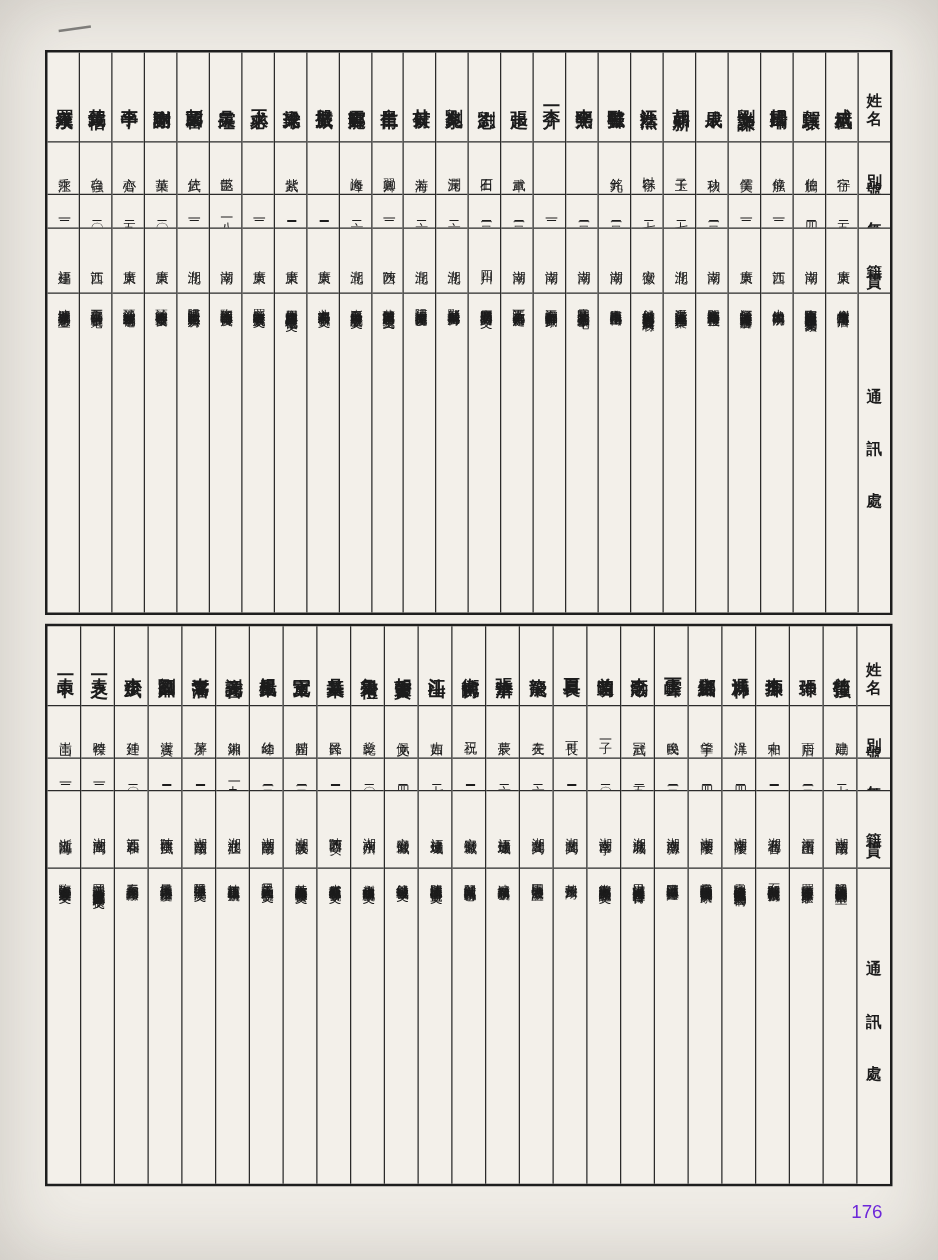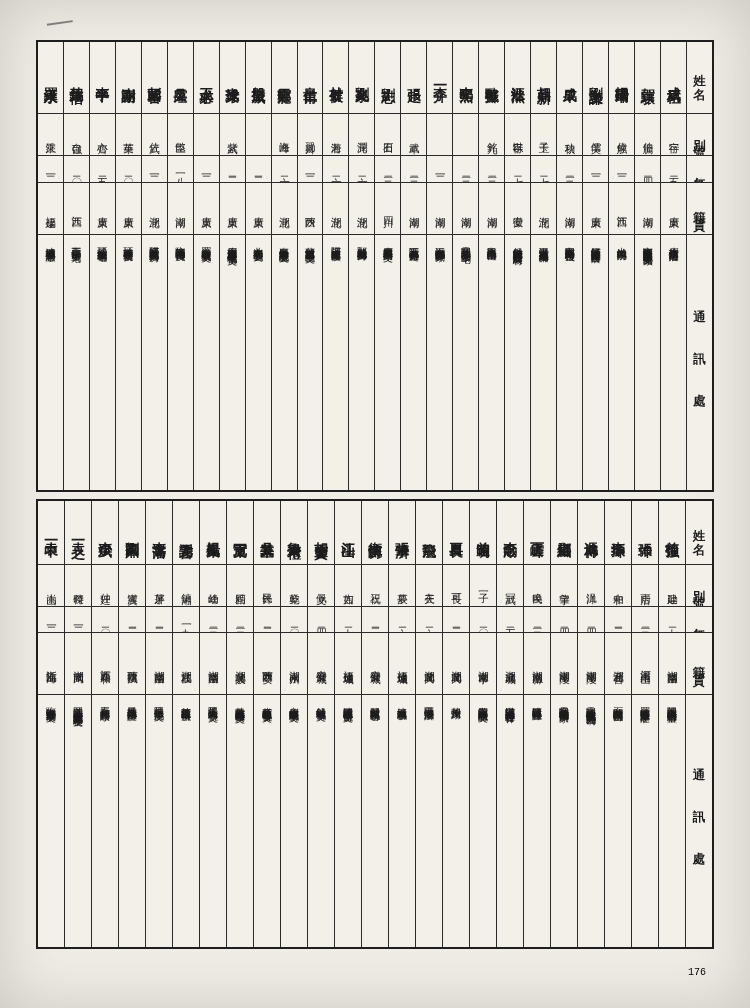--- a/index.html
+++ b/index.html
@@ -71,23 +71,23 @@
   .header-col .cell-alias  .vtext { letter-spacing: 6px; }
   .header-col .cell-age    .vtext { letter-spacing: 2px; }
   .header-col .cell-native .vtext { letter-spacing: 8px; }
   .header-col .cell-address { align-items: center; }
   .header-col .cell-address .vtext { letter-spacing: 42px; padding-top: 0; }
 
   .page-number {
     position: absolute;
     right: 44px;
     bottom: 30px;
-    font-size: 10px;
-    color: #000000;
-    font-family: Liberation Mono, monospace;
+    font-size: 15px;
+    color: #6d28d9;
+    font-family: Liberation Sans, sans-serif;
   }
   .scan-mark {
     position: absolute; left: 46px; top: 10px;
     width: 26px; height: 14px;
     border-bottom: 2px solid rgba(40,40,40,.55);
     transform: rotate(-8deg);
   }
 </style>
 </head>
 <body>

